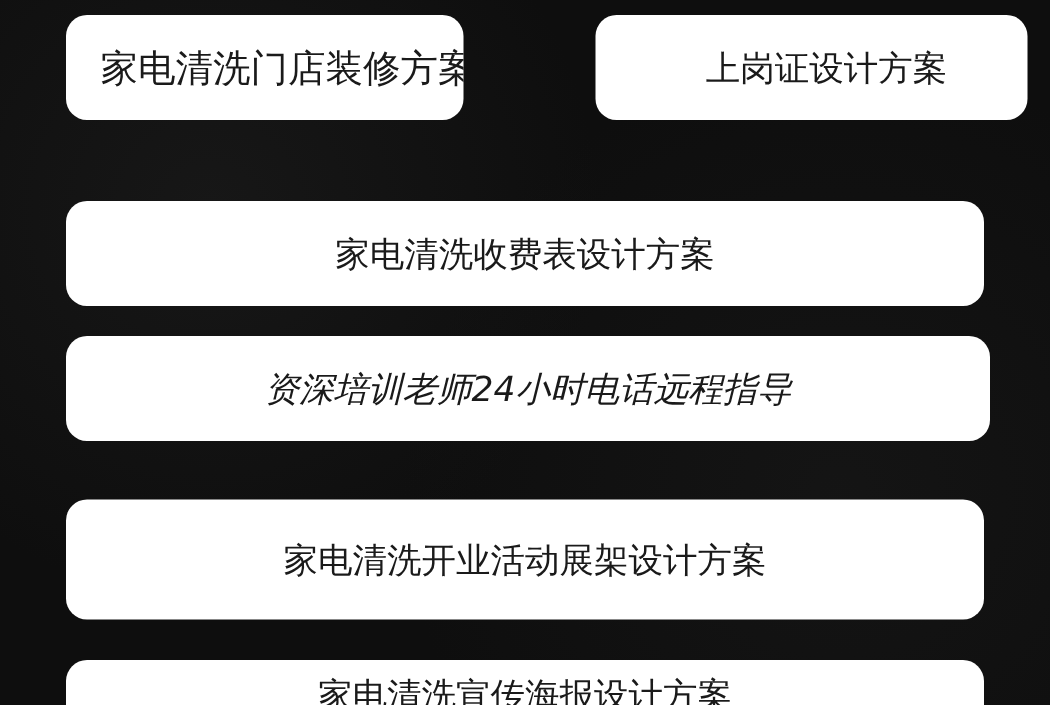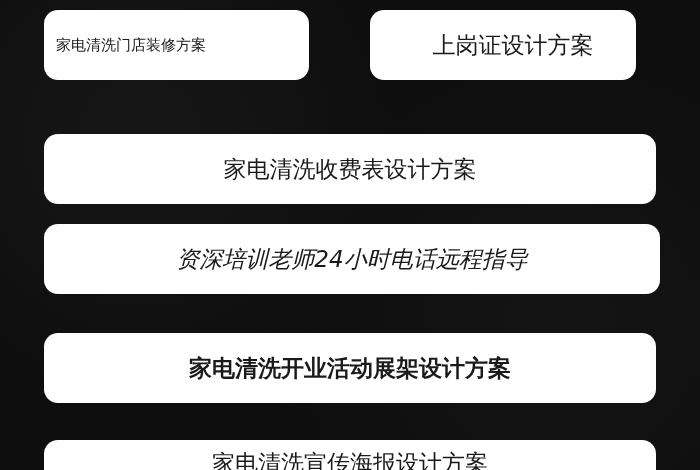--- a/index.html
+++ b/index.html
@@ -31,29 +31,29 @@
       justify-content: center;
       color: #1a1a1a;
       font-size: 23px;
       letter-spacing: 0px;
       box-sizing: border-box;
       white-space: nowrap;
       overflow: hidden;
     }
     .card.left-aligned {
       justify-content: flex-start;
-      padding-left: 12px;
-      font-size: 15px;
+      padding-left: 23px;
+      font-size: 25px;
     }
     #card-1 { left: 44px;  top: 10px;  width: 265px; height: 70px; }
-    #card-2 { left: 370px; top: 10px;  width: 266px; height: 70px; }
+    #card-2 { left: 397px; top: 10px;  width: 288px; height: 70px; }
     #card-2 .label { margin-left: 20px; }
     #card-3 { left: 44px;  top: 134px; width: 612px; height: 70px; }
     #card-4 { left: 44px;  top: 224px; width: 616px; height: 70px; font-style: italic; }
-    #card-5 { left: 44px;  top: 333px; width: 612px; height: 70px; font-weight: bold; }
+    #card-5 { left: 44px;  top: 333px; width: 612px; height: 80px; }
     #card-6 { left: 44px;  top: 440px; width: 612px; height: 70px; }
     #card-6 .label { position: relative; top: -12px; }
   </style>
 </head>
 <body>
 
 <div class="bg-noise"></div>
 
 <div class="card left-aligned" id="card-1">
   <span class="label">家电清洗门店装修方案</span>

